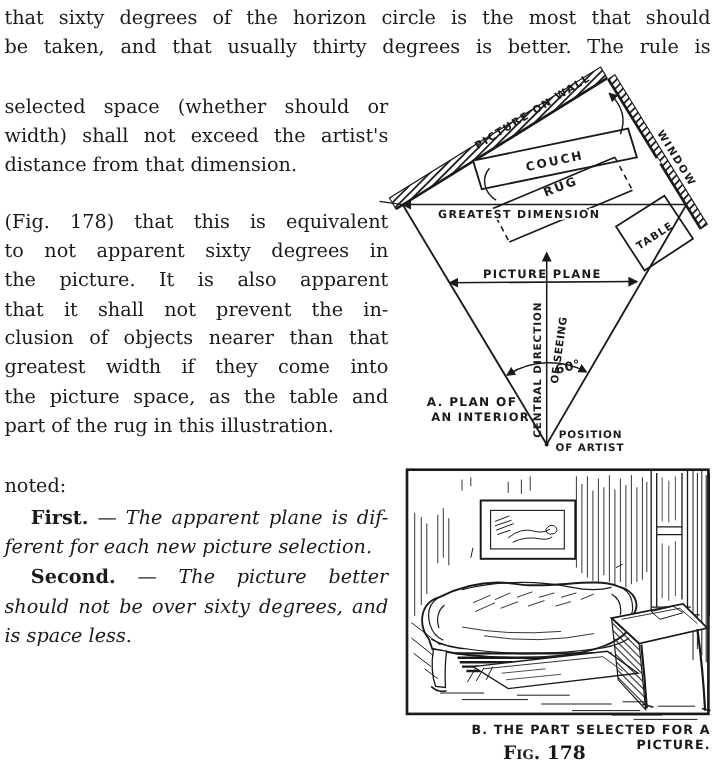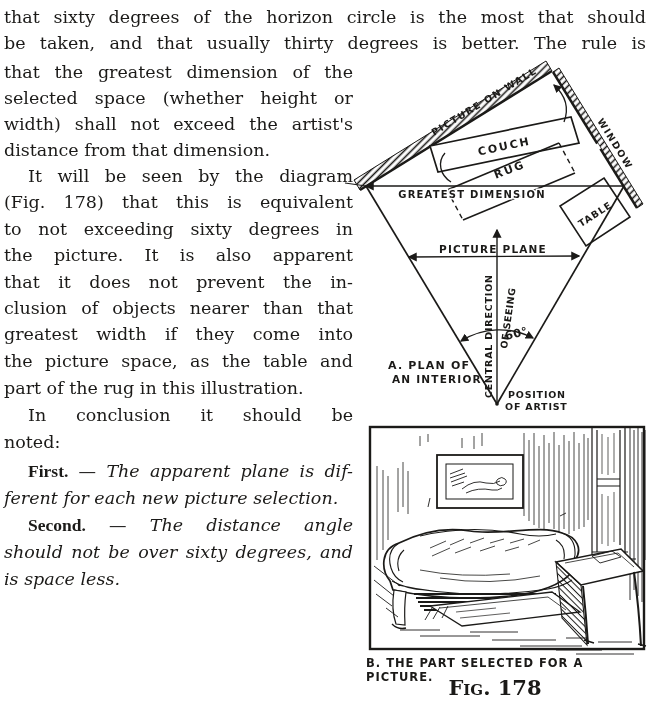--- a/index.html
+++ b/index.html
@@ -5,61 +5,58 @@
   html,body{margin:0;padding:0;background:#fff;}
   .page{position:relative;width:650px;height:701px;background:#fff;overflow:hidden;
         font-family:"DejaVu Serif",serif;color:#1b1a18;}
   .line{position:absolute;left:4px;font-size:17.5px;line-height:25px;white-space:normal;}
   .full{width:642px;}
   .col{width:349px;}
   .j{text-align:justify;text-align-last:justify;}
   .last{text-align:right;text-align-last:left;}
   .ind{padding-left:24px;width:325px;}
   .it{font-style:italic;}
-  .lead{font-weight:700;font-style:normal;font-family:Liberation Serif, serif;}
+  .lead{font-weight:700;font-style:normal;}
   .dash{font-style:normal;}
   svg{position:absolute;}
   .figA{left:344px;top:56px;}
   .figB{left:364px;top:422px;}
   .dl{font-family:"DejaVu Sans",sans-serif;font-weight:700;fill:#1b1a18;}
   .halo{paint-order:stroke;stroke:#ffffff;stroke-width:3px;}
-  .capB{position:absolute;left:366px;top:656px;width:280px;text-align:left;
+  .capB{position:absolute;left:366px;top:656px;width:280px;text-align:right;
         font-family:"DejaVu Sans",sans-serif;font-weight:700;font-size:11.5px;
         letter-spacing:1px;color:#1b1a18;}
   .fignum{position:absolute;left:350px;top:675px;width:290px;text-align:center;
-        font-family:"DejaVu Serif",serif;font-weight:700;font-size:21px;
+        font-family:"DejaVu Serif",serif;font-weight:700;font-size:17px;
         font-variant:small-caps;color:#1b1a18;}
 </style>
 </head>
 <body>
 
 <div class="page">
 
   <div class="line full j" style="top:5px">that sixty degrees of the horizon circle is the most that should</div>
   <div class="line full j" style="top:31px">be taken, and that usually thirty degrees is better.  The rule is</div>
 
-  <div class="line col j" style="top:60px">that the greatest dimension of the</div>
-  <div class="line col j" style="top:86px">selected space (whether height or</div>
+  <div class="line col j" style="top:86px">selected space (whether should or</div>
   <div class="line col j" style="top:112px">width) shall not exceed the artist's</div>
   <div class="line col last" style="top:138px">distance from that dimension.</div>
-  <div class="line col j ind" style="top:164px">It will be seen by the diagram</div>
   <div class="line col j" style="top:190px">(Fig. 178) that this is equivalent</div>
-  <div class="line col j" style="top:217px">to not exceeding sixty degrees in</div>
+  <div class="line col j" style="top:217px">to not apparent sixty degrees in</div>
   <div class="line col j" style="top:243px">the picture.  It is also apparent</div>
-  <div class="line col j" style="top:270px">that it does not prevent the in-</div>
+  <div class="line col j" style="top:270px">that it shall not prevent the in-</div>
   <div class="line col j" style="top:296px">clusion of objects nearer than that</div>
   <div class="line col j" style="top:322px">greatest width if they come into</div>
   <div class="line col j" style="top:349px">the picture space, as the table and</div>
   <div class="line col last" style="top:376px">part of the rug in this illustration.</div>
-  <div class="line col j ind" style="top:403px">In conclusion it should be</div>
   <div class="line col last" style="top:430px">noted:</div>
 
   <div class="line col j ind" style="top:459px"><span class="lead">First.</span> <span class="dash">—</span> <span class="it">The apparent plane is dif-</span></div>
   <div class="line col it last" style="top:486px">ferent for each new picture selection.</div>
-  <div class="line col j ind" style="top:513px"><span class="lead">Second.</span> <span class="dash">—</span> <span class="it">The distance angle</span></div>
+  <div class="line col j ind" style="top:513px"><span class="lead">Second.</span> <span class="dash">—</span> <span class="it">The picture better</span></div>
   <div class="line col it j" style="top:540px">should not be over sixty degrees, and</div>
   <div class="line col it last" style="top:567px">is space less.</div>
 
   <svg class="figA" width="306" height="362" viewBox="344 56 306 362">
     <defs>
       <pattern id="h1" width="5" height="5" patternUnits="userSpaceOnUse" patternTransform="rotate(45)">
         <line x1="2.5" y1="0" x2="2.5" y2="5" stroke="#1b1a18" stroke-width="1.6"></line>
       </pattern>
       <pattern id="h2" width="4.5" height="4.5" patternUnits="userSpaceOnUse" patternTransform="rotate(-45)">
         <line x1="2.2" y1="0" x2="2.2" y2="4.5" stroke="#1b1a18" stroke-width="1"></line>

